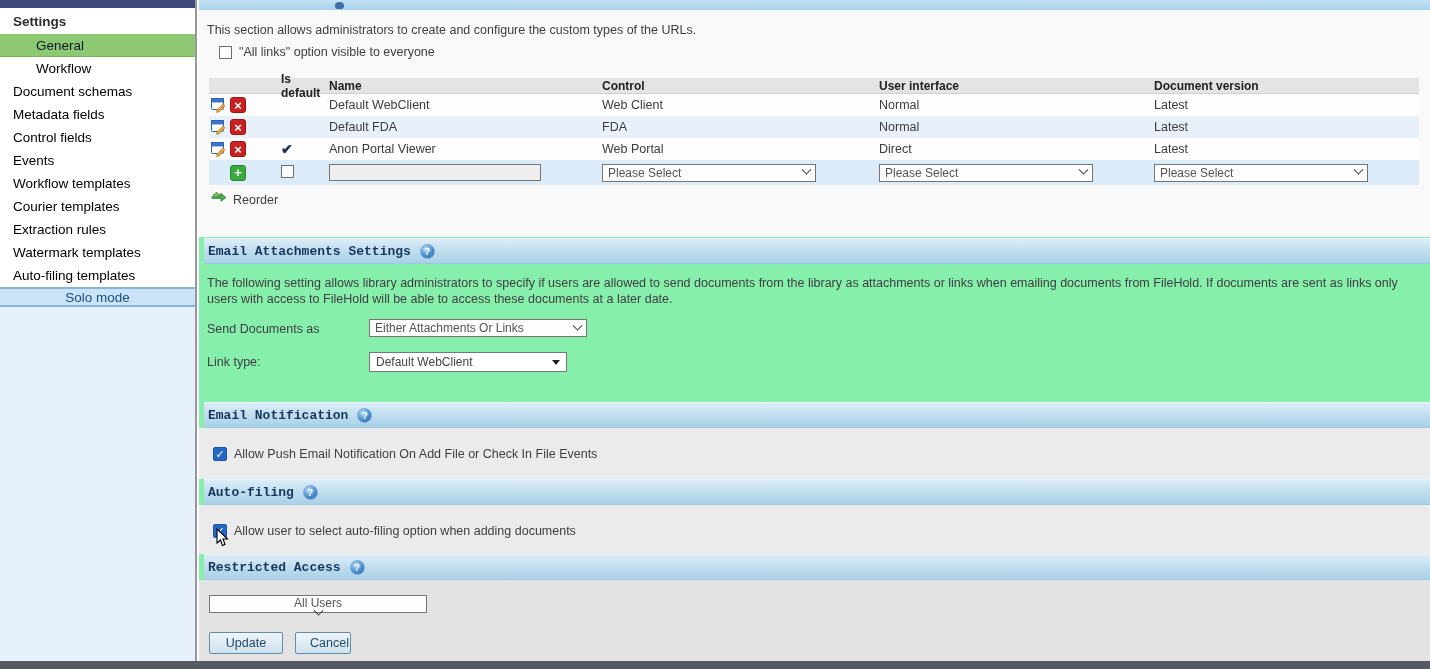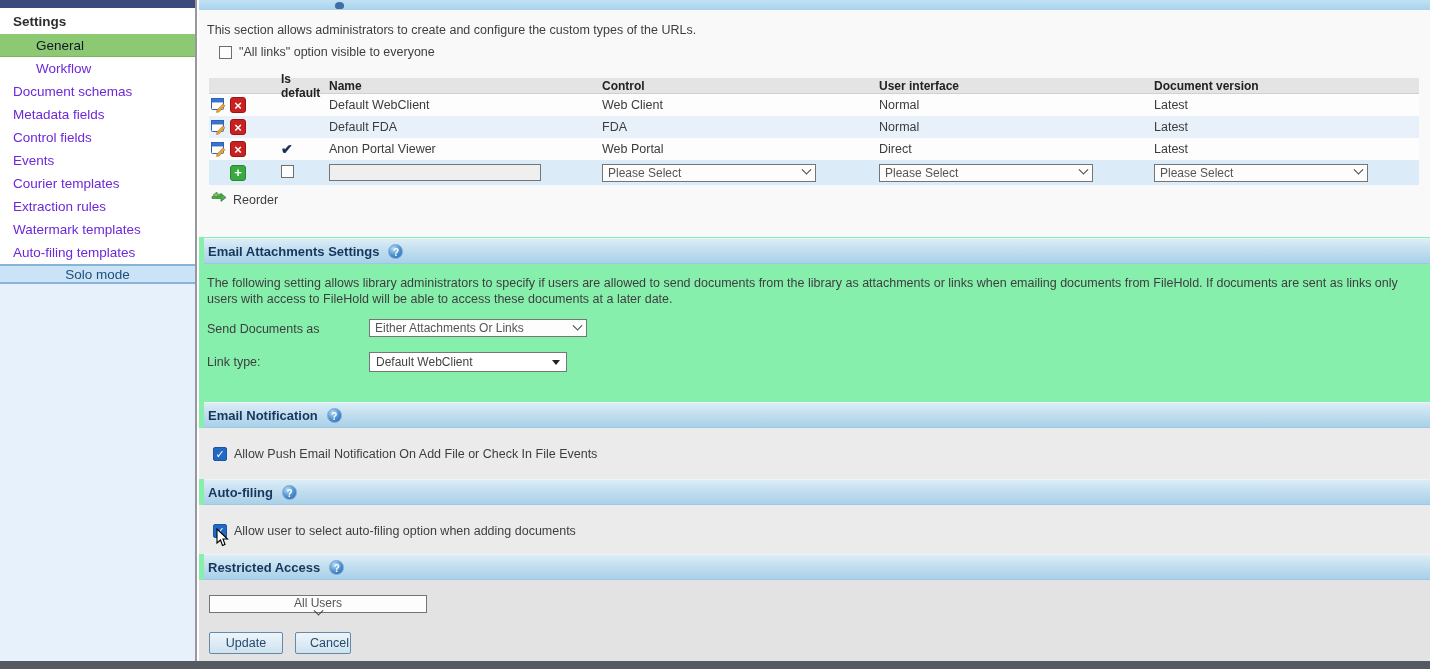--- a/index.html
+++ b/index.html
@@ -16,21 +16,21 @@
     position:absolute; left:0; top:0; width:197px; height:661px;
     background:#ffffff; display:flex; flex-direction:column;
     border-right:2px solid #97979c;
   }
   .sidebar-topbar { height:8px; background:#3d4b7c; }
   .settings-header {
     padding:6px 0 5px 13px; font-weight:bold; font-size:13.5px; color:#2e2e2e;
   }
   .side-item {
     height:23px; line-height:23px; padding-left:13px;
-    font-size:13.5px; color:#6d28d9; cursor:pointer; white-space:nowrap;
+    font-size:13.5px; color:#000000; cursor:pointer; white-space:nowrap;
   }
   .side-item.sub { padding-left:36px; }
   .side-item.selected {
     background:#8dc972; color:#0f172a;
     border-bottom:1px solid #7ab55e;
   }
   .solo-mode {
     height:20px; line-height:18px; text-align:center;
     background:#cbe3f6; color:#1c4f7c; font-size:13.5px;
     border-top:2px solid #8ab4d6; border-bottom:2px solid #8ab4d6;
@@ -133,21 +133,21 @@
     position:absolute; left:12px; top:191px; display:flex; align-items:center; gap:6px;
     font-size:12.5px; color:#3f3f3f; cursor:pointer;
   }
 
   
   .section-header {
     position:absolute; left:5px; right:0; height:26px;
     background:linear-gradient(#dcedf8, #bedced 55%, #a9d1e9);
     border-top:1px solid #e9f4fb; border-bottom:1px solid #9ec8e2;
     display:flex; align-items:center; gap:9px; padding-left:4px;
-    font-weight:bold; font-size:13px; color:#17365d;
+    font-weight:bold; font-size:13px; color:#17365d;font-family:Liberation Mono, monospace;
   }
   .hdr-attach { top:238px; } .hdr-notif { top:402px; }
   .hdr-autofile { top:479px; } .hdr-restrict { top:554px; }
 
   .help-icon {
     width:15px; height:15px; border-radius:50%; flex:none; cursor:pointer;
     background:radial-gradient(circle at 35% 28%, #b8dcf5, #4a8ed0 55%, #2a5fa8);
     color:#fff; font-size:10px; font-weight:bold; text-align:center; line-height:15px;
     border:1px solid #7aa9d4;
   }
@@ -184,20 +184,21 @@
 
 <div class="sidebar">
   <div class="sidebar-topbar"></div>
   <div class="settings-header">Settings</div>
   <div class="side-item sub selected">General</div>
   <div class="side-item sub">Workflow</div>
   <div class="side-item">Document schemas</div>
   <div class="side-item">Metadata fields</div>
   <div class="side-item">Control fields</div>
   <div class="side-item">Events</div>
+  <div class="side-item">Workflow templates</div>
   <div class="side-item">Courier templates</div>
   <div class="side-item">Extraction rules</div>
   <div class="side-item">Watermark templates</div>
   <div class="side-item">Auto-filing templates</div>
   <div class="solo-mode">Solo mode</div>
   <div class="sidebar-fill"></div>
 </div>
 
 <div class="main">
   <div class="white-zone"></div>

